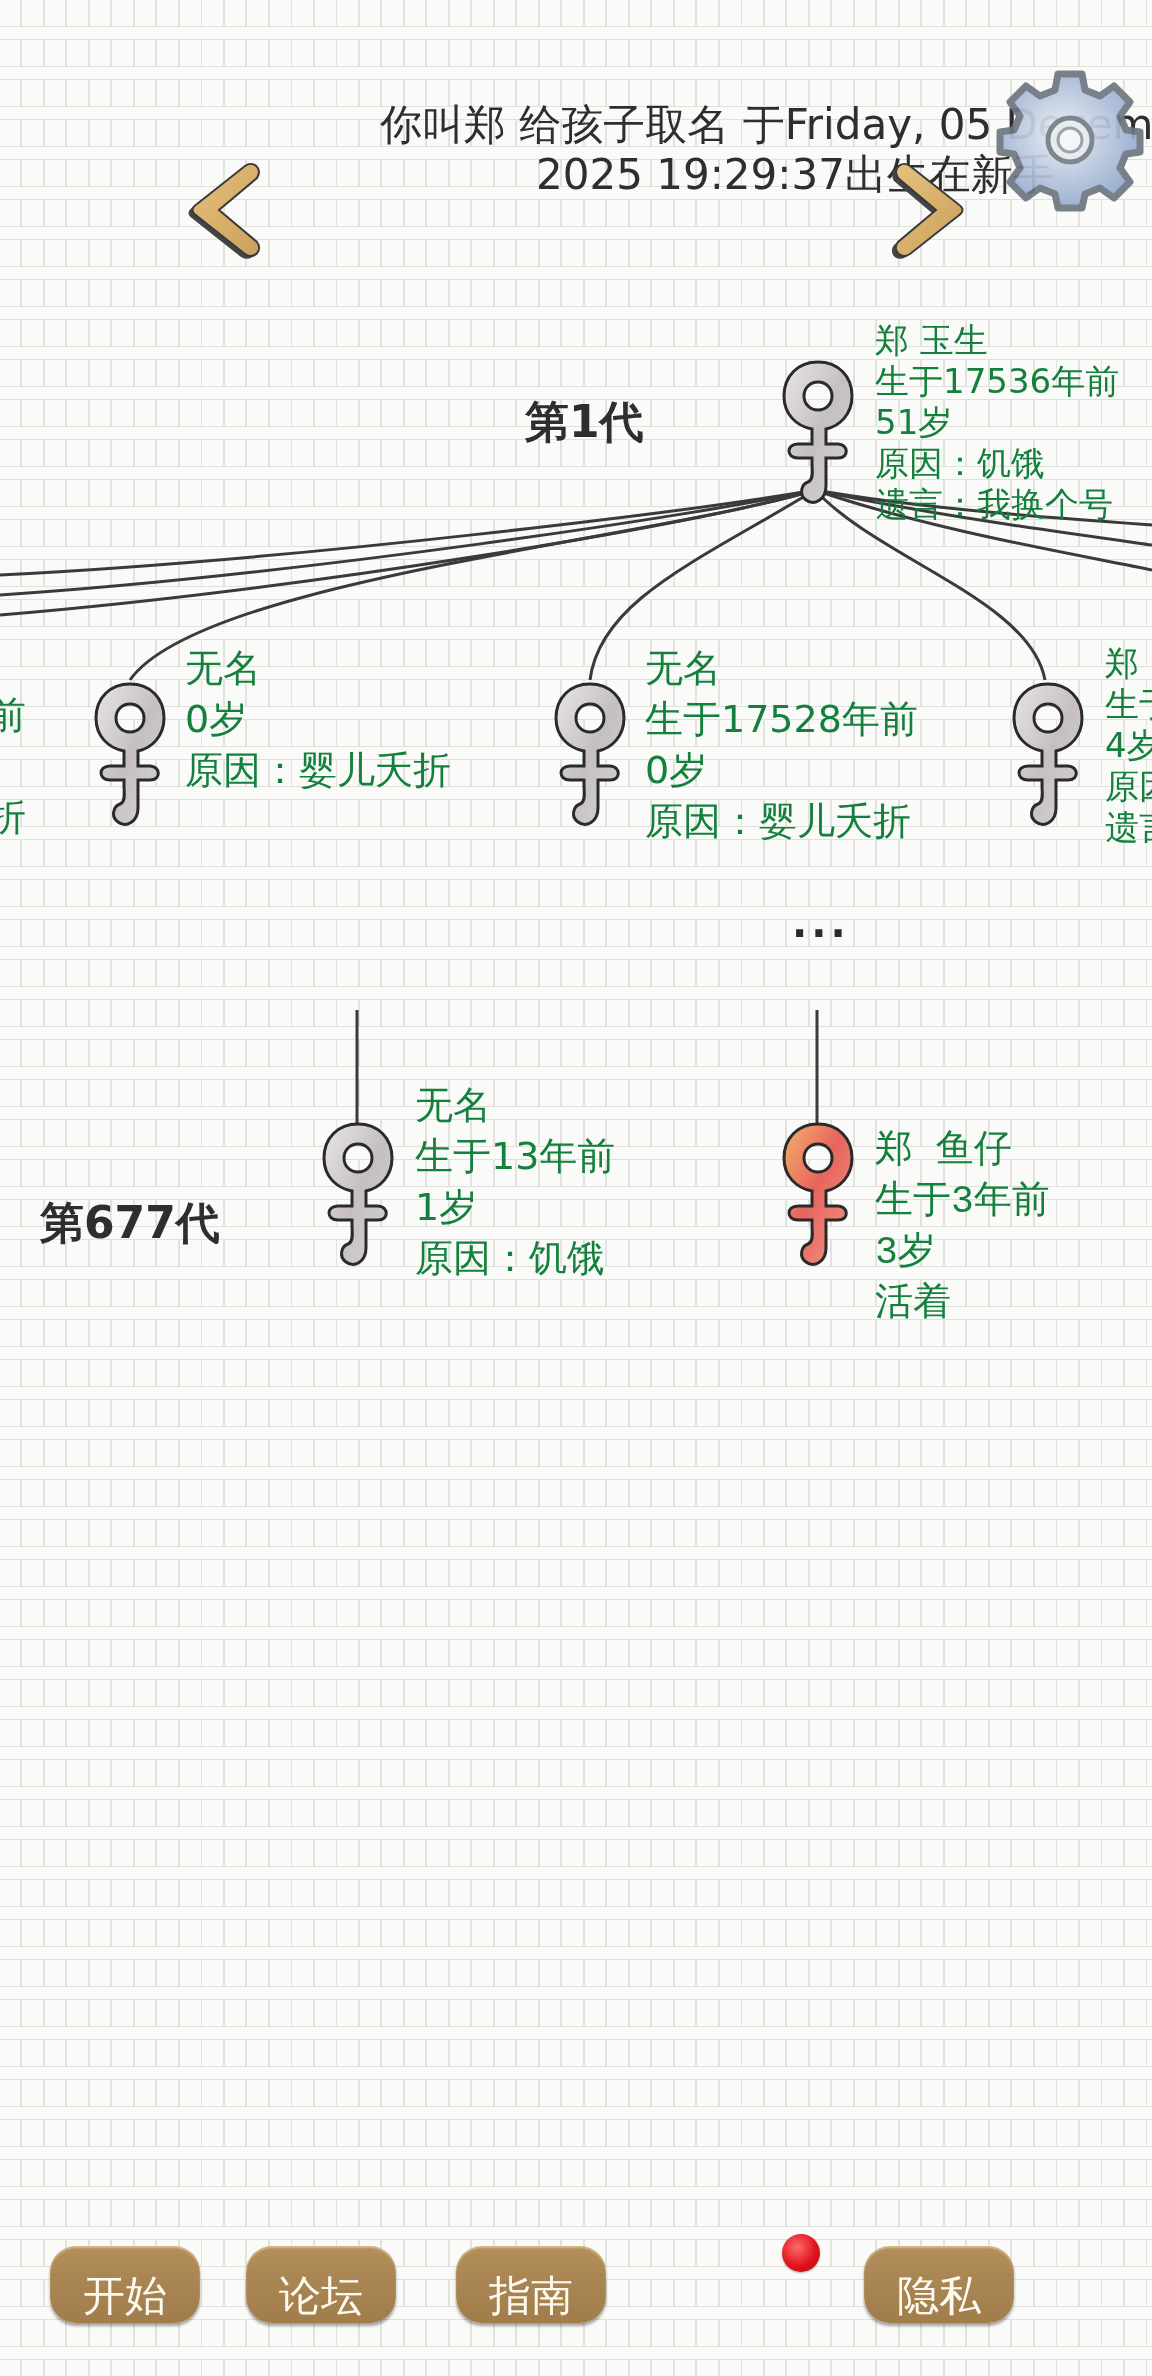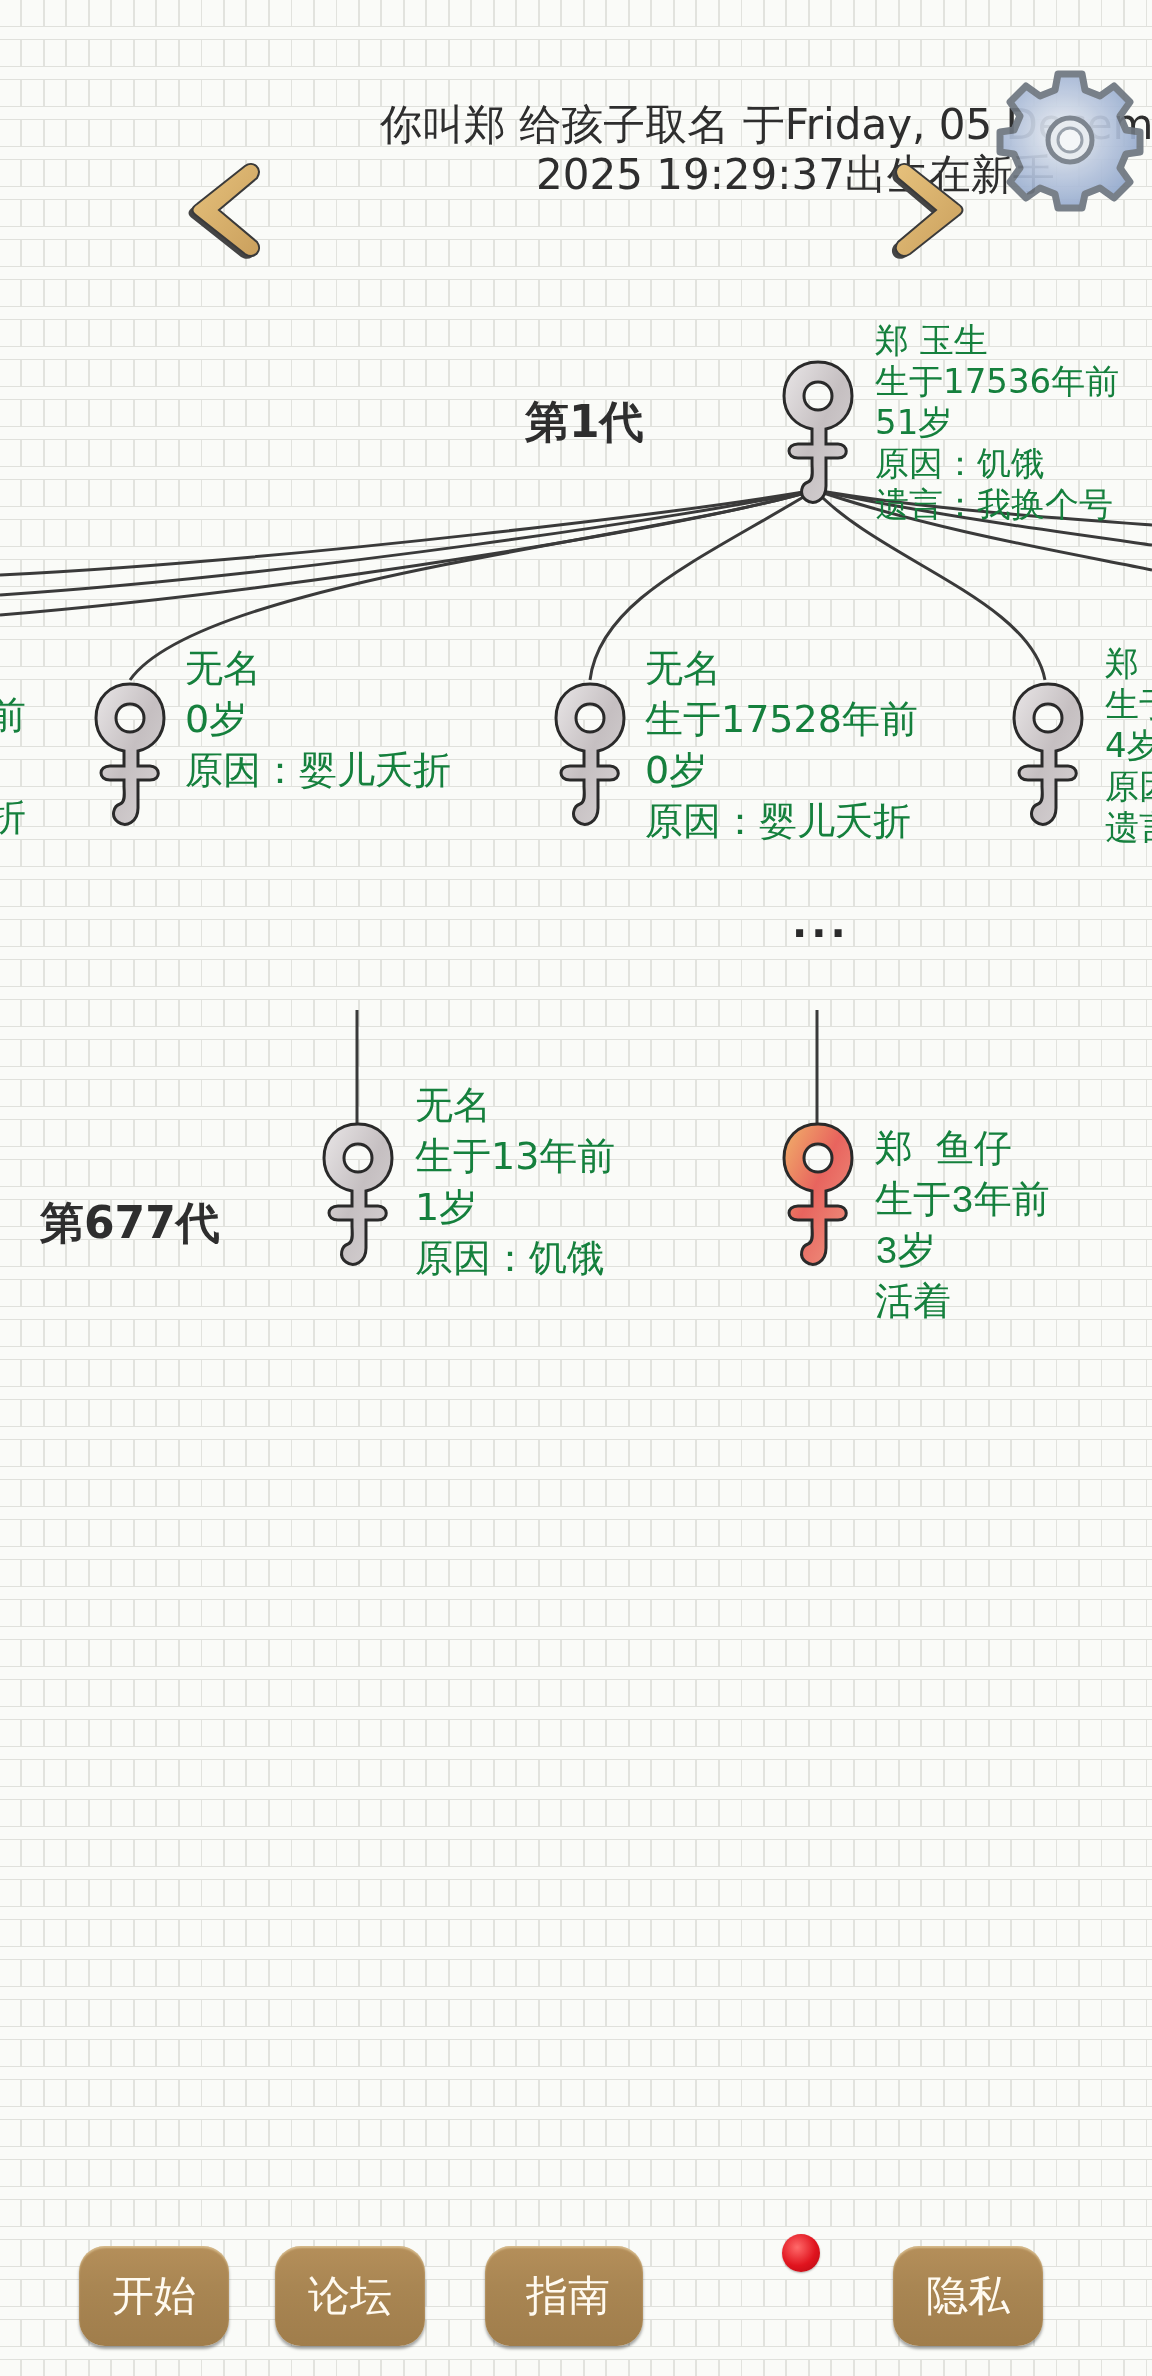--- a/index.html
+++ b/index.html
@@ -35,27 +35,26 @@
   .node-text div { height: 51px; }
   .root-text { font-size: 34px; line-height: 41px; }
   .root-text div { height: 41px; }
 
   .ellipsis { position: absolute; left: 792px; top: 900px; font-size: 40px; letter-spacing: 4px; font-weight: bold; }
 
   .tree-lines { position: absolute; left: 0; top: 0; width: 1152px; height: 1300px; pointer-events:none; }
 
   .bottom-bar { position: absolute; left: 0; top: 2246px; width: 1152px; height: 100px; }
   .btn {
-    position: absolute; top: 0; width: 150px; height: 100px;
+    position: absolute; top: 0; width: 150px; height: 77px;
     background: linear-gradient(#b58f5a, #a98653 40%, #a07d4b);
     border-radius: 26px;
     box-shadow: 0 3px 3px rgba(0,0,0,0.35), inset 0 2px 2px rgba(255,240,200,0.45);
     color: #fffaf0; font-size: 42px; text-align: center; line-height: 100px;
     cursor: pointer;
-    margin-left: 29px;
   }
   .badge {
     position: absolute; width: 38px; height: 38px; border-radius: 50%;
     background: radial-gradient(circle at 40% 35%, #ff6a6a, #e0141e 55%, #b10a12);
     box-shadow: 0 1px 2px rgba(0,0,0,0.3);
   }
 </style>
 </head>
 <body>
 
@@ -212,16 +211,16 @@
     <div>郑 鱼仔</div>
     <div>生于3年前</div>
     <div>3岁</div>
     <div>活着</div>
   </div>
 </div>
 
 <div class="bottom-bar">
   <div class="btn" style="left:50px;">开始</div>
   <div class="btn" style="left:246px;">论坛</div>
-  <div class="btn" style="left:456px;padding-left:8px;">指南</div>
+  <div class="btn" style="left:456px;">指南</div>
   <div class="badge" style="left:782px; top:-12px;"></div>
   <div class="btn" style="left:864px;">隐私</div>
 </div>
 
 </body></html>

